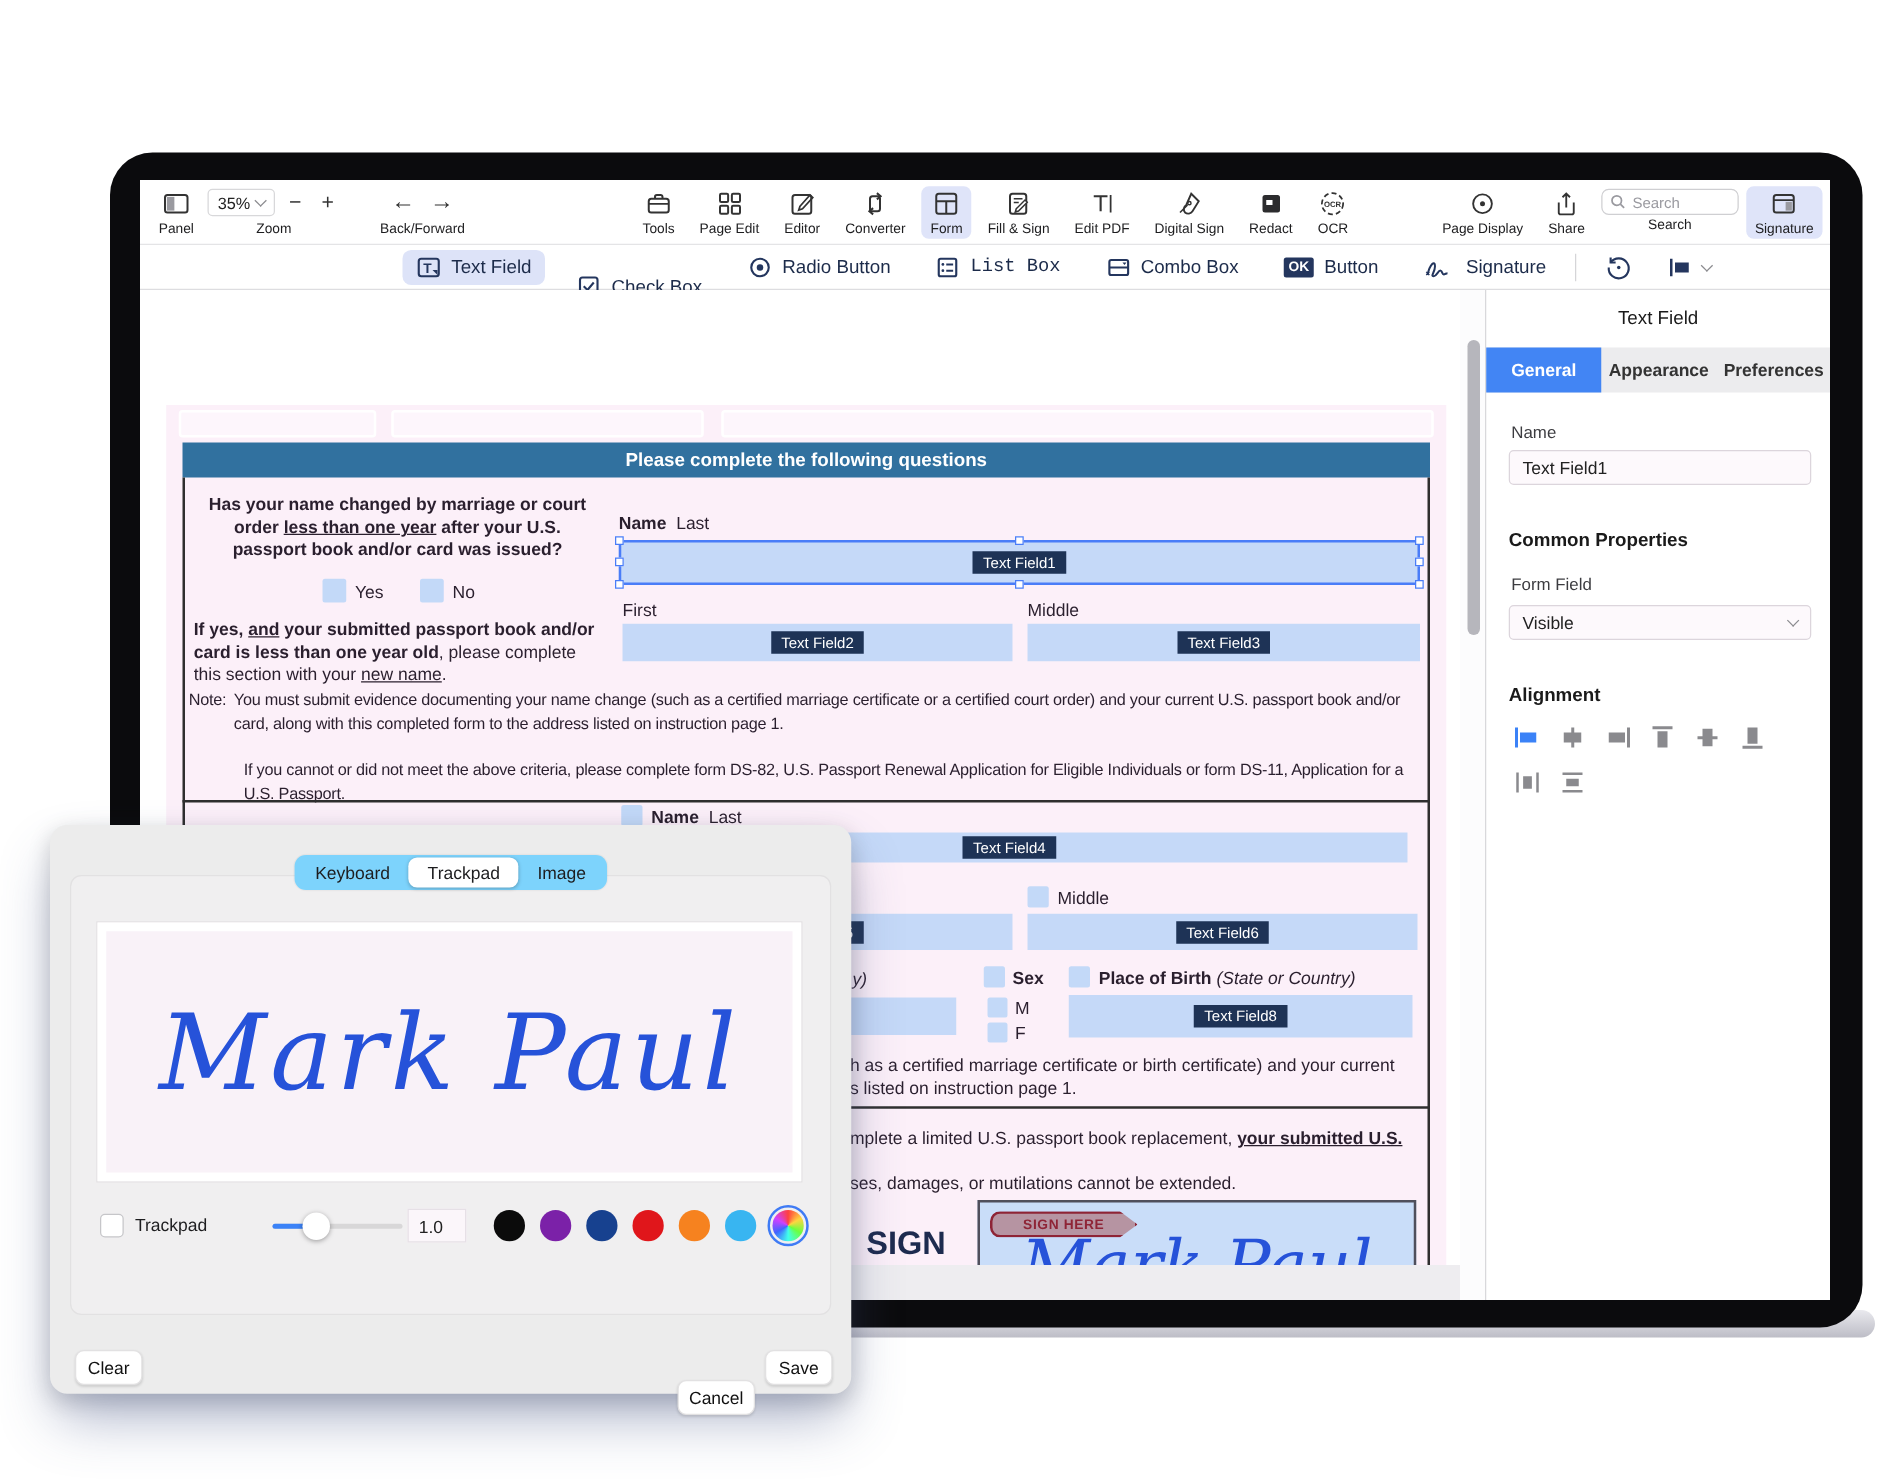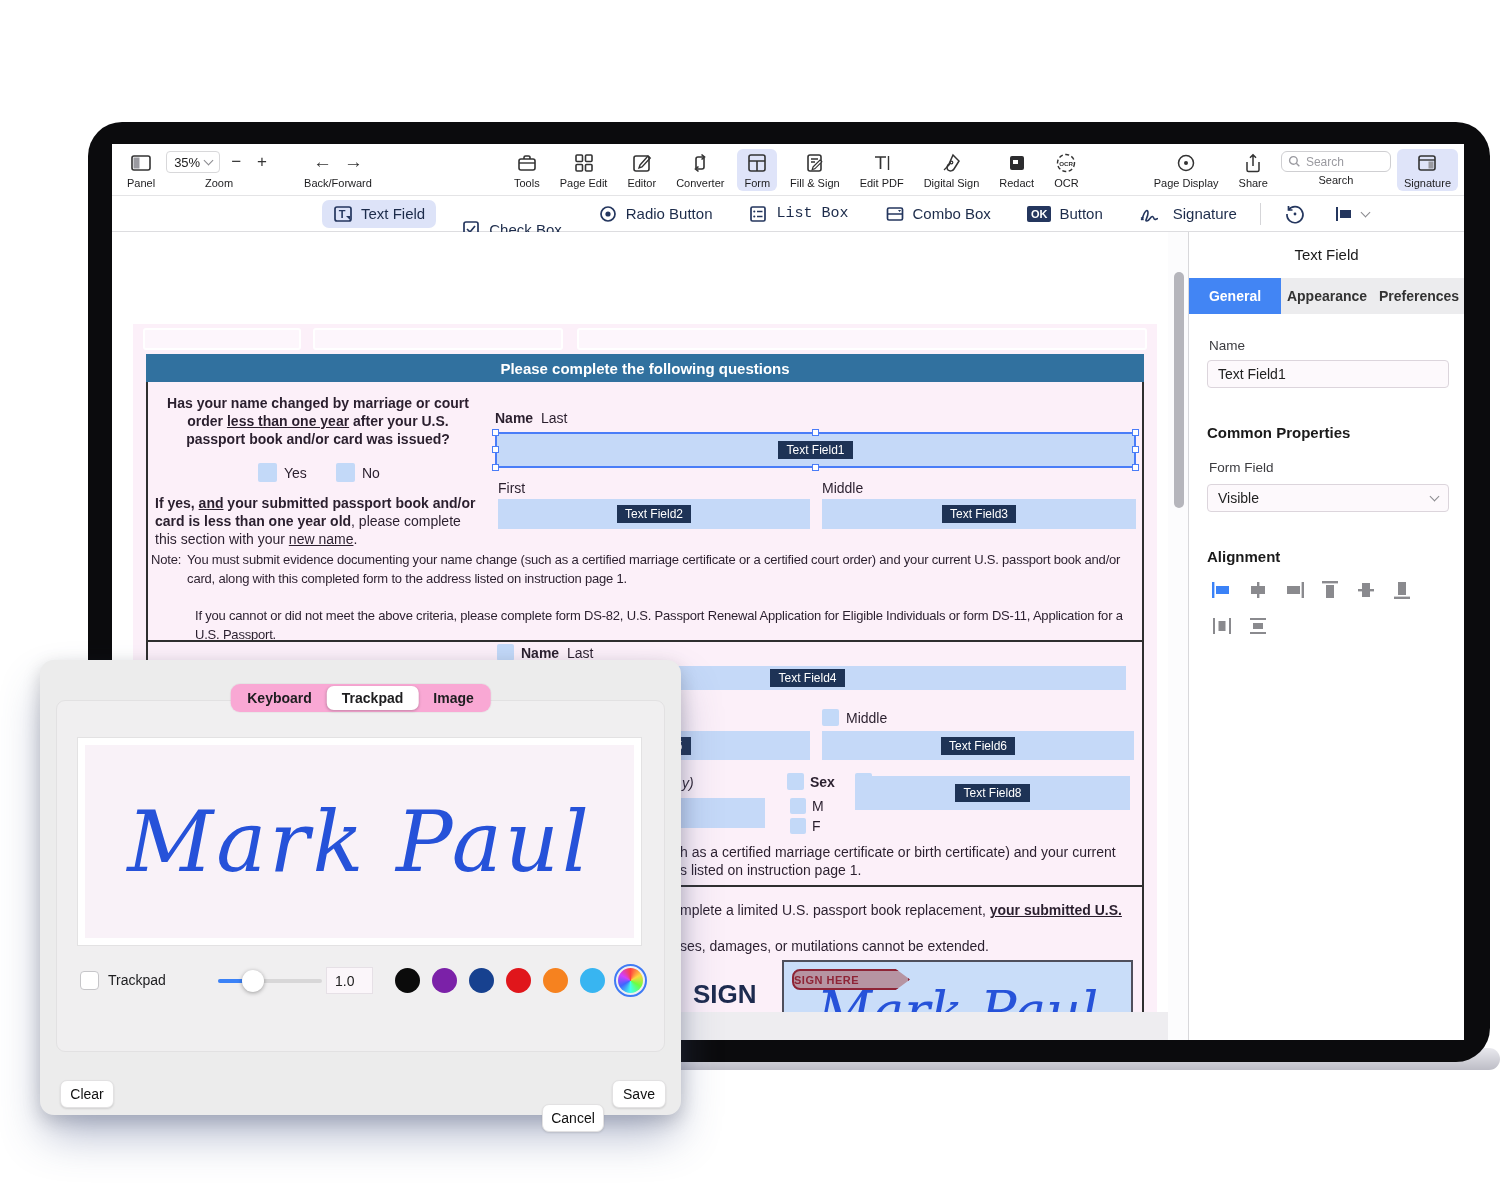--- a/index.html
+++ b/index.html
@@ -72,21 +72,21 @@
   .flabel { position:absolute; font-size:14px; color:#2a1f2e; }
   .ffield { position:absolute; background:#c5d9f8; display:flex; align-items:center; justify-content:center; }
   .fbadge { background:#1e3356; color:#fff; font-size:12px; padding:2px 8px; white-space:nowrap; }
   .selfield { border:2px solid #4a7df8; }
   .handle { position:absolute; width:7px; height:7px; background:#fff; border:1.5px solid #4a7df8; }
   .notetext { font-size:13px; line-height:19px; letter-spacing:-0.2px; color:#2a1f2e; }
   .signbig { position:absolute; font-weight:bold; font-size:26px; line-height:29px; color:#1d2b4f; }
   .sigbox { position:absolute; background:#c9ddf9; border:2px solid #4f4f5c; }
   .signtag { position:absolute; left:8px; top:7px; width:118px; height:21px; background:#b694a2;
     border:2px solid #8e2436; color:#8e2436; font-weight:bold; font-size:11px; letter-spacing:0.5px;
-    display:flex; align-items:center; 
+    display:flex; align-items:center; justify-content:center;
     clip-path:polygon(0 0, 88% 0, 100% 50%, 88% 100%, 0 100%); border-radius:8px; }
   .script { font-family:"DejaVu Serif","Liberation Serif",serif; font-style:italic; color:#2652d9; }
 
   
   .panel { position:absolute; left:1076px; top:0; width:276px; height:808px; background:#fff;
     border-left:1px solid #d8d8db; }
   .panel-title { position:absolute; top:14px; width:100%; text-align:center; font-size:15px; color:#1a1a1a; }
   .ptabs { position:absolute; left:0; top:46px; width:276px; height:36px; display:flex; background:#ececee; }
   .ptab { flex:1; display:flex; align-items:center; justify-content:center; font-size:14px; color:#333;font-weight:bold; }
   .ptab.active { background:#4285f4; color:#fff; }
@@ -100,21 +100,21 @@
     display:flex; align-items:center; padding:0 10px; justify-content:space-between; }
   .alicon { position:absolute; width:22px; height:20px; }
 
   
   .dialog { position:absolute; left:40px; top:660px; width:641px; height:455px; background:#ececec;
     border-radius:14px; z-index:10;
     box-shadow:0 24px 45px -6px rgba(75,92,140,0.45), 0 6px 18px rgba(0,0,0,0.18); }
   .dlg-inner { position:absolute; left:16px; top:40px; width:609px; height:352px; background:#f0eff0;
     border:1px solid #e2e1e2; border-radius:9px; }
   .seg { position:absolute; left:50%; transform:translateX(-50%); top:24px; display:flex;
-    background:#f9a8d4; border-radius:9px; padding:2px; z-index:3; box-shadow:0 0 0 1px rgba(0,0,0,0.03);font-weight:bold; }
+    background:#7dd3fc; border-radius:9px; padding:2px; z-index:3; box-shadow:0 0 0 1px rgba(0,0,0,0.03); }
   .seg-item { font-size:14px; color:#1d1d1f; padding:4px 15px; border-radius:7px; white-space:nowrap; }
   .seg-item.active { background:#fff; box-shadow:0 1px 3px rgba(0,0,0,0.22); }
   .sigcanvas { position:absolute; left:38px; top:78px; width:563px; height:207px; background:#f9f2f8;
     border:7px solid #fff; box-shadow:0 0 0 1px #e3e2e3; display:flex; align-items:center; justify-content:center; }
   .dlg-sig { font-size:84px; letter-spacing:3px; }
   .dlgrow { position:absolute; left:0; top:303px; width:641px; height:40px; }
   .dlgcheck { position:absolute; left:40px; top:8px; width:19px; height:19px; background:#fff;
     border:1px solid #c6c6c9; border-radius:4px; }
   .dlgchecklabel { position:absolute; left:68px; top:9px; font-size:14px; color:#1d1d1f; }
   .slider { position:absolute; left:178px; top:16px; width:104px; height:4px; background:#d8d7d8; border-radius:2px; }
@@ -473,21 +473,21 @@
             <div class="cb" style="left:654px;top:449px;width:17px;height:17px;"></div>
             <div class="flabel b" style="left:677px;top:450px;">Sex</div>
             <div class="cb" style="left:657px;top:474px;width:16px;height:16px;"></div>
             <div class="flabel" style="left:679px;top:474px;">M</div>
             <div class="cb" style="left:657px;top:494px;width:16px;height:16px;"></div>
             <div class="flabel" style="left:679px;top:494px;">F</div>
             <div class="cb" style="left:722px;top:449px;width:17px;height:17px;"></div>
             <div class="flabel" style="left:746px;top:450px;white-space:nowrap;">
               <span class="b">Place of Birth</span> <span style="font-style:italic;">(State or Country)</span>
             </div>
-            <div class="ffield" style="left:722px;top:452px;width:275px;height:34px;">
+            <div class="ffield" style="left:722px;top:472px;width:275px;height:34px;">
               <span class="fbadge">Text Field8</span>
             </div>
 
             <div class="rtext" style="left:547px;top:519px;width:465px;white-space:nowrap;overflow:hidden;">h as a certified marriage certificate or birth certificate) and your current</div>
             <div class="rtext" style="left:547px;top:537px;width:465px;">s listed on instruction page 1.</div>
 
             <div class="divline" style="top:561px;"></div>
 
             <div class="rtext" style="left:547px;top:577px;width:465px;white-space:nowrap;">
               <span>mplete a limited U.S. passport book replacement, </span><span class="b u">your submitted U.S.</span>

